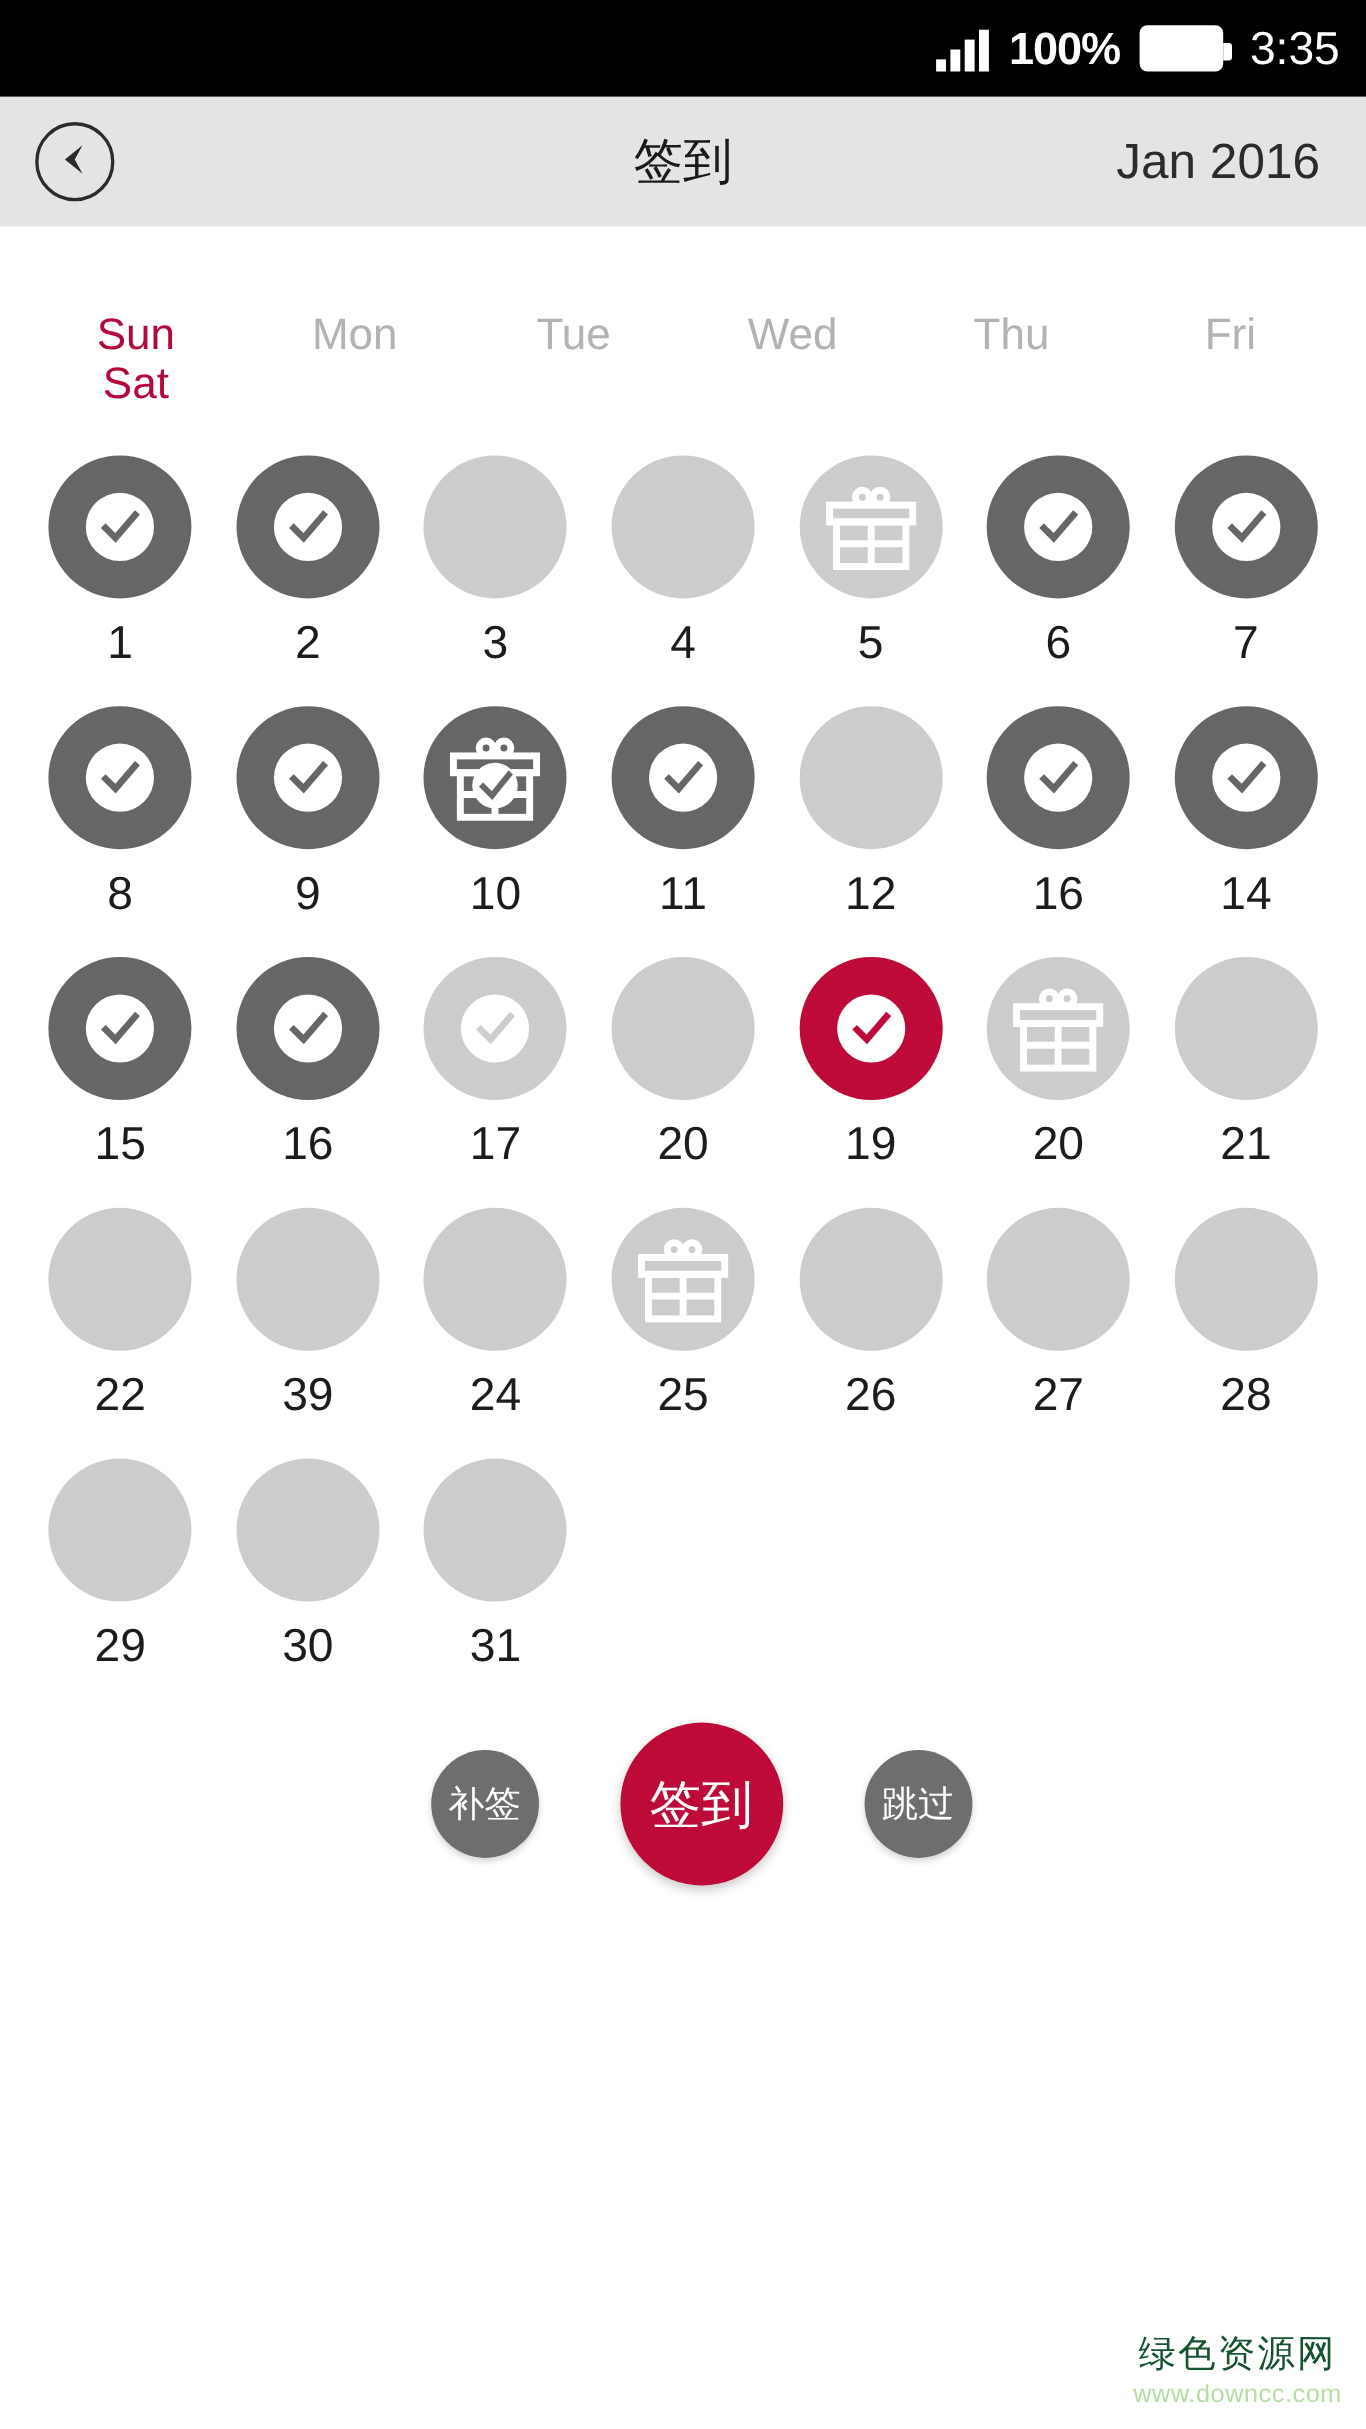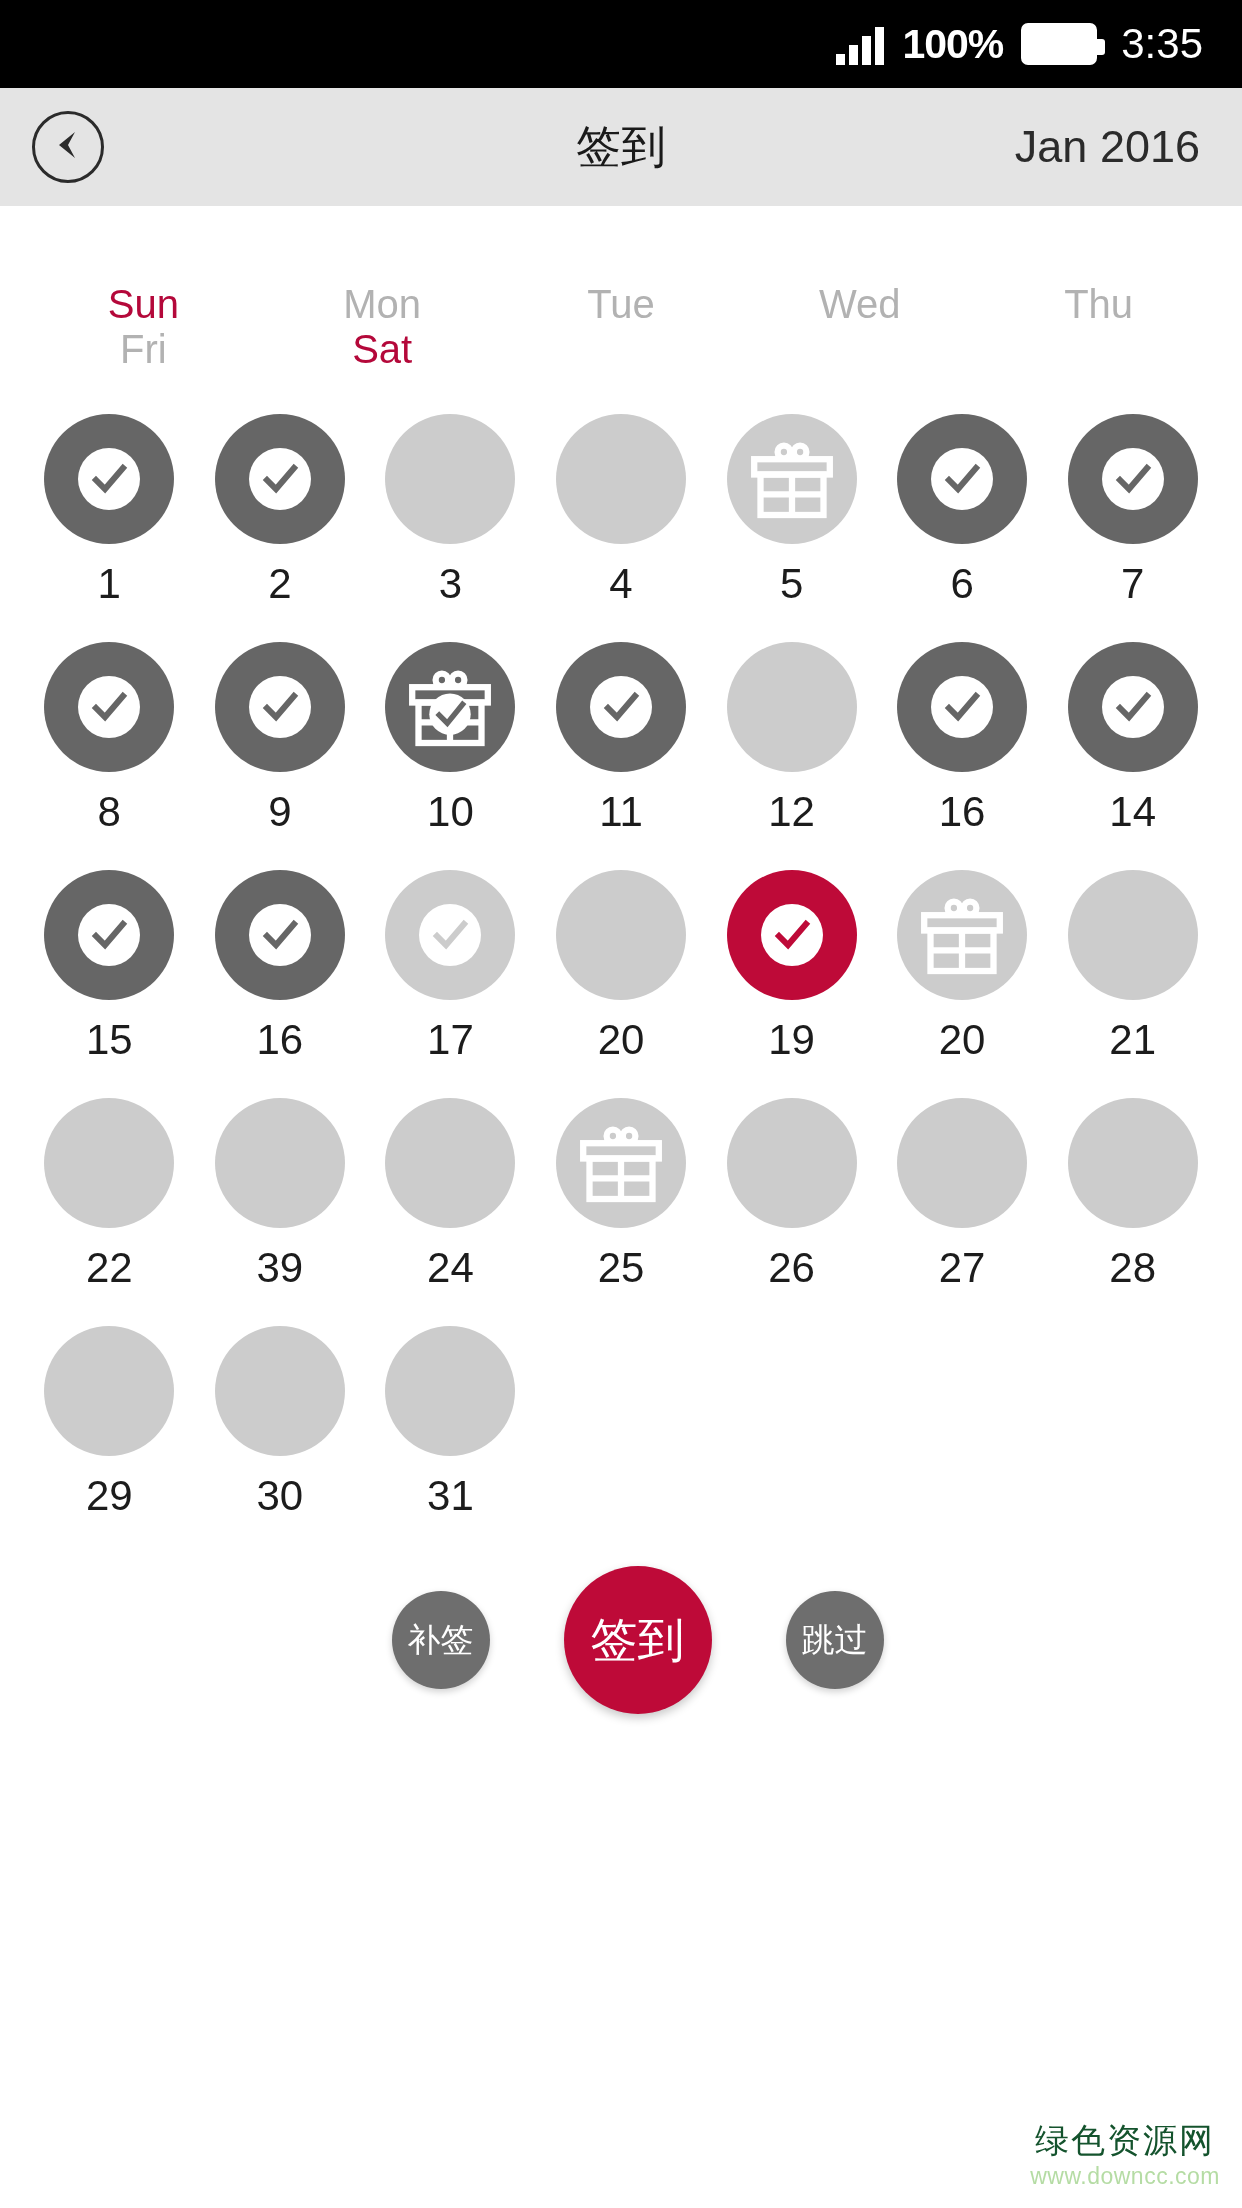--- a/index.html
+++ b/index.html
@@ -20,21 +20,21 @@
   }
 
   
   .statusbar {
     position: relative;
     height: 88px;
     background: #000000;
     display: flex;
     align-items: center;
     justify-content: flex-end;
-    padding-right: 39px;
+    padding-right: 24px;
     gap: 18px;
   }
   .signal-bars {
     display: flex;
     align-items: flex-end;
     gap: 4px;
     height: 42px;
   }
   .signal-bars i {
     display: block;
@@ -114,21 +114,21 @@
     color: #2b2b2b;
     font-weight: 300;
   }
 
   
   .calendar {
     padding-top: 0;
   }
   .weekdays {
     display: grid;
-    grid-template-columns: repeat(5, 1fr);
+    grid-template-columns: repeat(6, 1fr);
     padding: 0 24px;
     margin-top: 76px;
   }
   .weekday {
     text-align: center;
     font-size: 40px;
     font-weight: 300;
     color: #b2b2b2;
     font-family: "Liberation Sans", sans-serif;
   }

